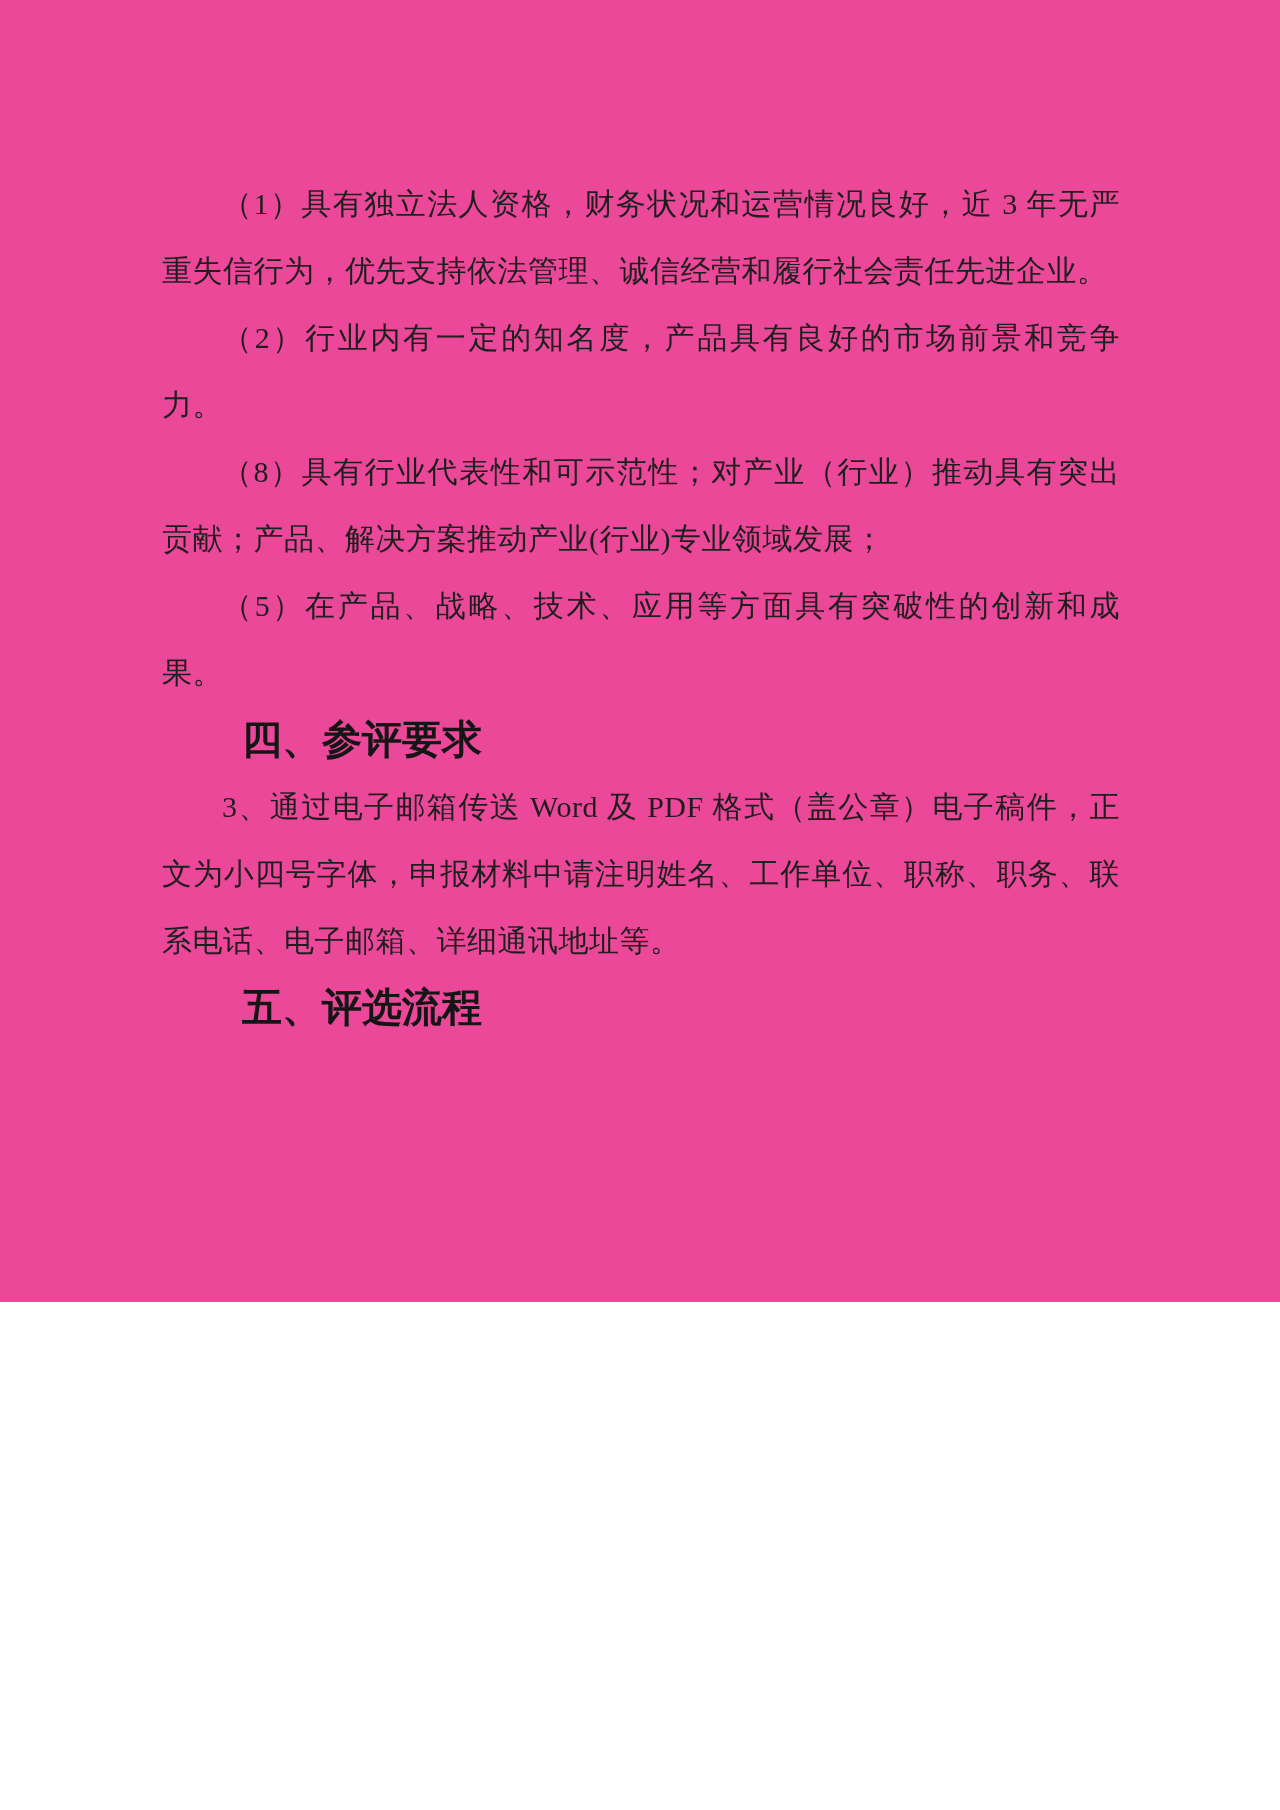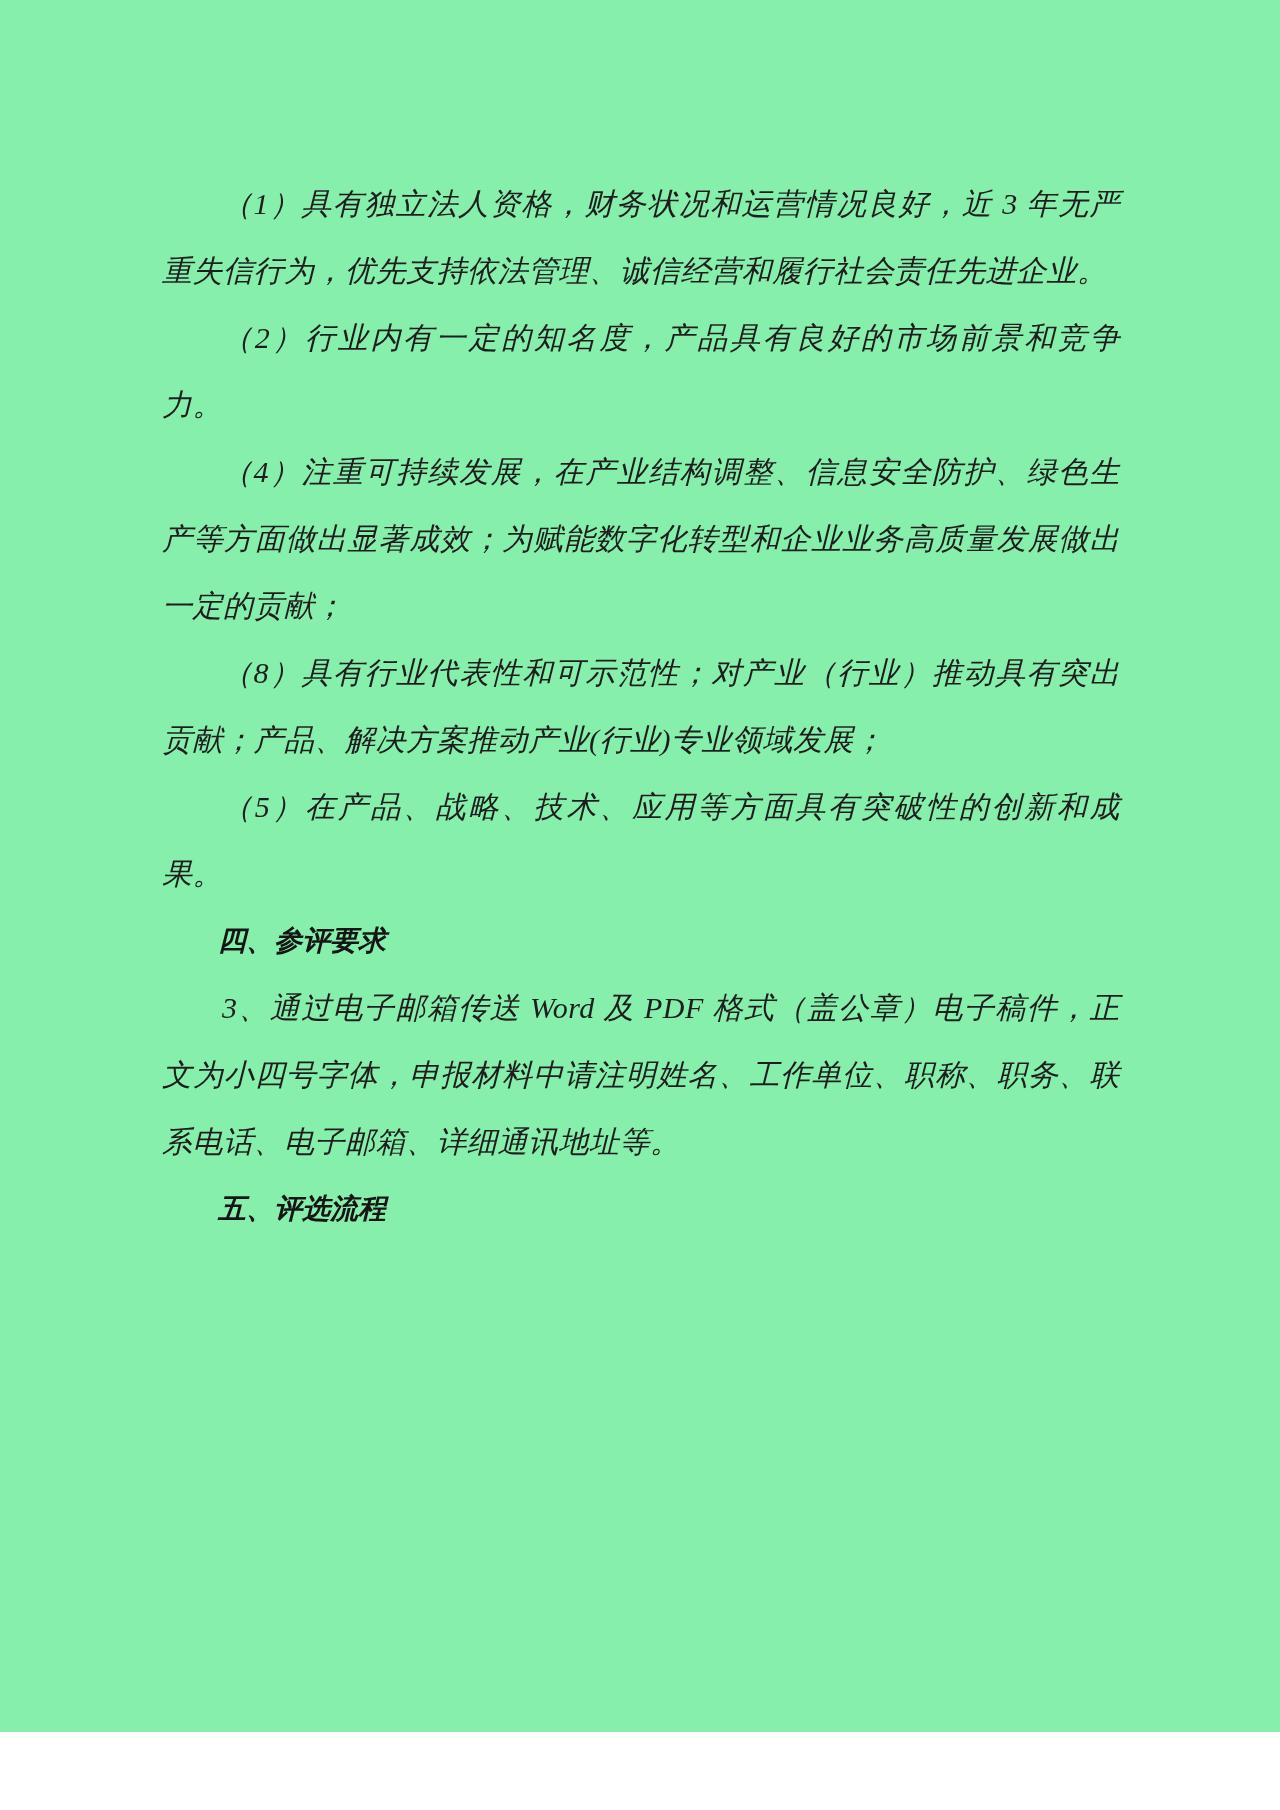--- a/index.html
+++ b/index.html
@@ -9,52 +9,50 @@
   }
   body {
     width: 1280px;
     height: 1810px;
     font-family: "Liberation Serif", "DejaVu Serif", serif;
     overflow: hidden;
   }
   .page {
     box-sizing: border-box;
     width: 1280px;
-    height: 1732px;
+    height: 1302px;
     padding: 170px 160px 0 162px;
-    background: #86efac;
+    background: #ec4899;
     color: #1e1e1e;
-    font-style: italic;
   }
   .para {
     margin: 0;
     font-size: 30px;
     line-height: 67px;
     text-align: justify;
     text-indent: 2em;
     letter-spacing: 0.5px;
     word-break: break-all;
     color: #1e1e1e;
   }
   .heading {
     margin: 0;
-    font-size: 28px;
+    font-size: 40px;
     line-height: 67px;
     text-indent: 2em;
     font-weight: bold;
     font-family: "Liberation Sans", "DejaVu Sans", sans-serif;
     color: #151515;
   }
 </style>
 </head>
 <body>
 
 <div class="page">
   <p class="para">（1）具有独立法人资格，财务状况和运营情况良好，近 3 年无严重失信行为，优先支持依法管理、诚信经营和履行社会责任先进企业。</p>
   <p class="para">（2）行业内有一定的知名度，产品具有良好的市场前景和竞争力。</p>
-  <p class="para">（4）注重可持续发展，在产业结构调整、信息安全防护、绿色生产等方面做出显著成效；为赋能数字化转型和企业业务高质量发展做出一定的贡献；</p>
   <p class="para">（8）具有行业代表性和可示范性；对产业（行业）推动具有突出贡献；产品、解决方案推动产业(行业)专业领域发展；</p>
   <p class="para">（5）在产品、战略、技术、应用等方面具有突破性的创新和成果。</p>
   <h3 class="heading">四、参评要求</h3>
   <p class="para">3、通过电子邮箱传送 Word 及 PDF 格式（盖公章）电子稿件，正文为小四号字体，申报材料中请注明姓名、工作单位、职称、职务、联系电话、电子邮箱、详细通讯地址等。</p>
   <h3 class="heading">五、评选流程</h3>
 
 </div>
 
 </body></html>

